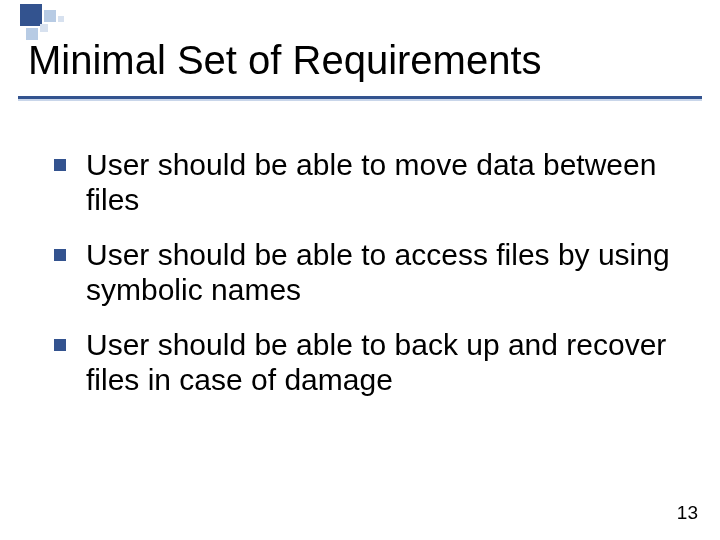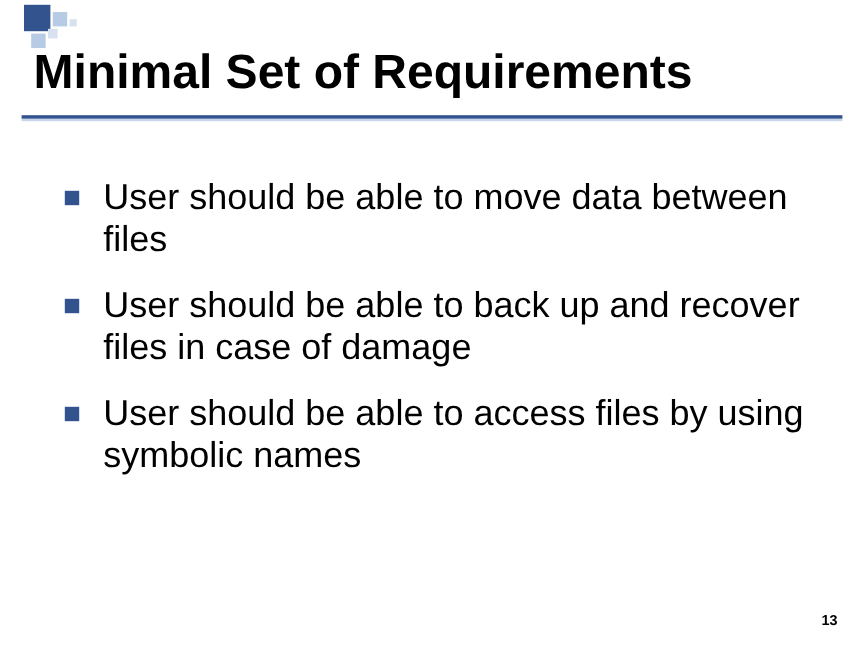--- a/index.html
+++ b/index.html
@@ -26,21 +26,21 @@
   .d-b { position:absolute; left:24px; top:6px;  width:12px; height:12px; background:#b7cbe4; }
   .d-c { position:absolute; left:38px; top:12px; width:6px;  height:6px;  background:#d7e1ef; }
   .d-d { position:absolute; left:6px;  top:24px; width:12px; height:12px; background:#b7cbe4; }
   .d-e { position:absolute; left:20px; top:20px; width:8px;  height:8px;  background:#d7e1ef; }
 
   .title {
     position: absolute;
     left: 28px;
     top: 38px;
     font-size: 40px;
-    font-weight: 700;
+    font-weight: 400;
     letter-spacing: 0px;
   }
   .rule {
     position: absolute;
     left: 18px;
     right: 18px;
     top: 96px;
     height: 0;
     border-top: 3px solid #33538f;
   }
@@ -68,22 +68,22 @@
     left: 0;
     top: 12px;
     width: 12px;
     height: 12px;
     background: #33538f;
   }
   .pagenum {
     position: absolute;
     right: 22px;
     bottom: 16px;
-    font-size: 12px;
-    font-weight: 700;
+    font-size: 19px;
+    font-weight: 400;
   }
 </style>
 </head>
 <body>
 
 <div class="slide">
 
   <div class="decor2">
     <div class="d-a"></div>
     <div class="d-b"></div>
@@ -97,22 +97,22 @@
   <div class="rule"></div>
   <div class="rule-shadow"></div>
 
   <div class="body">
     <div class="item">
       <span class="bullet"></span>
       <span>User should be able to move data between files</span>
     </div>
     <div class="item">
       <span class="bullet"></span>
-      <span>User should be able to back up and recover files in case of damage</span>
+      <span>User should be able to access files by using symbolic names</span>
     </div>
     <div class="item">
       <span class="bullet"></span>
-      <span>User should be able to access files by using symbolic names</span>
+      <span>User should be able to back up and recover files in case of damage</span>
     </div>
   </div>
 
   <div class="pagenum">13</div>
 </div>
 
 </body></html>

